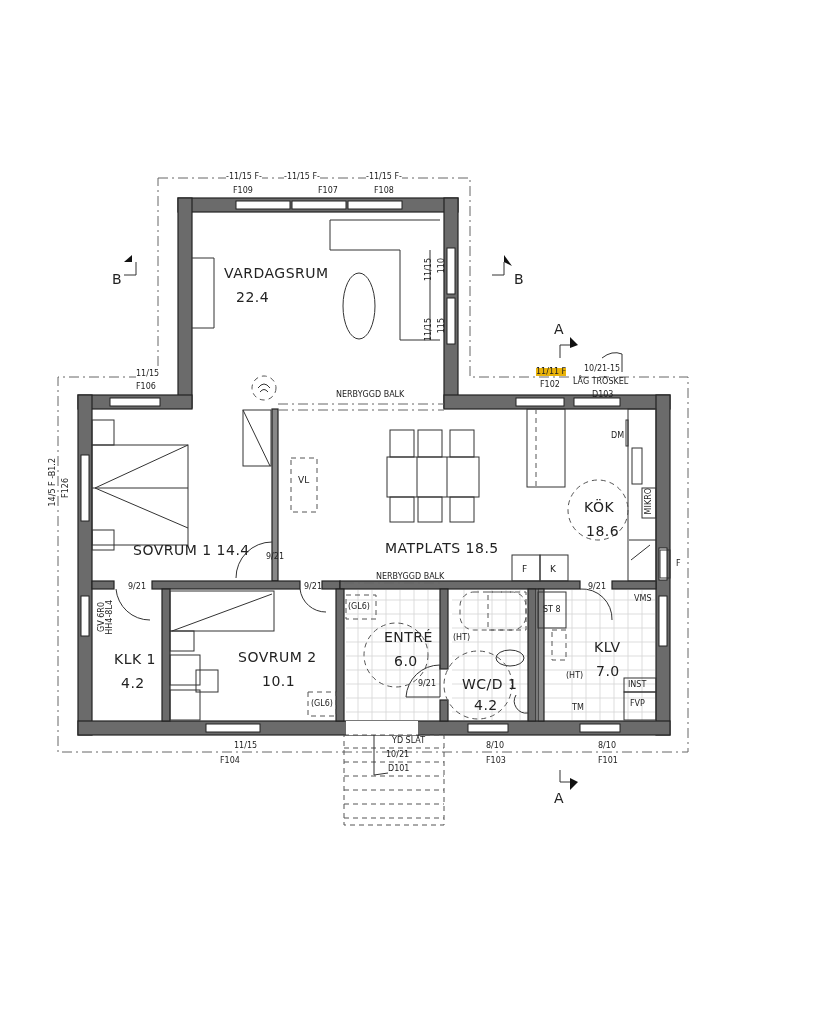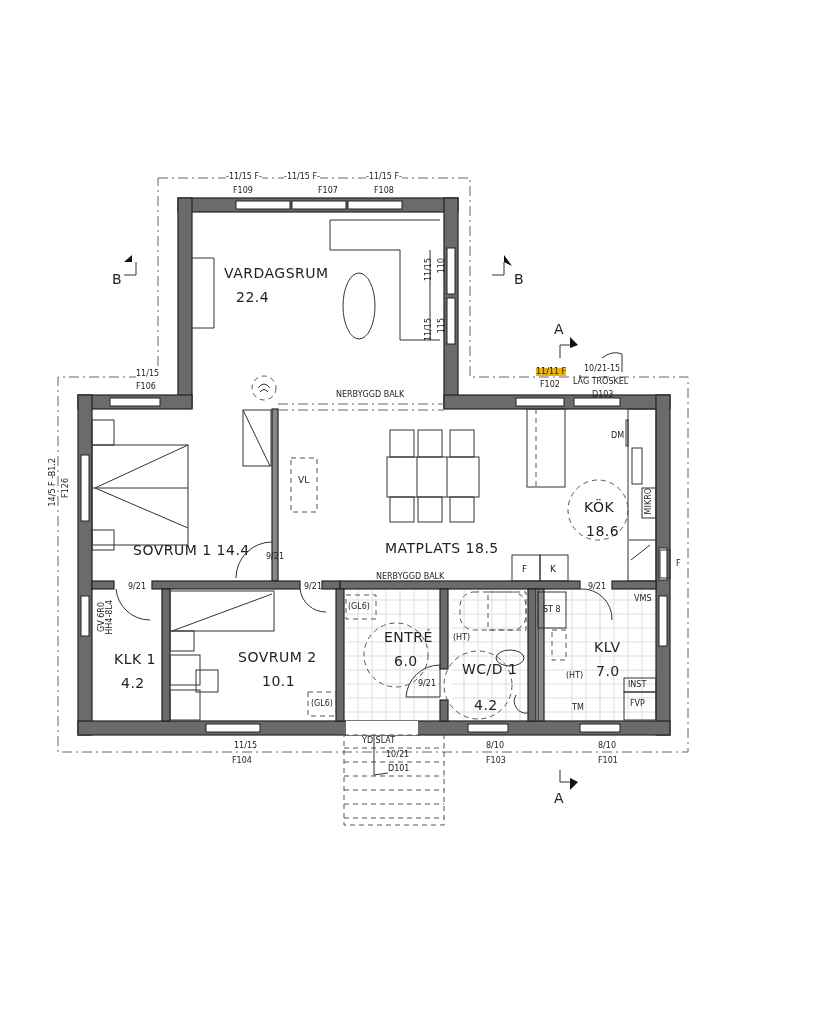--- a/index.html
+++ b/index.html
@@ -267,21 +267,21 @@
   <span class="t r" style="left:133px;top:543px">SOVRUM 1 14.4</span>
   <span class="t r" style="left:385px;top:541px">MATPLATS 18.5</span>
   <span class="t r" style="left:584px;top:500px">KÖK</span>
   <span class="t r" style="left:586px;top:524px">18.6</span>
   <span class="t r" style="left:114px;top:652px">KLK 1</span>
   <span class="t r" style="left:121px;top:676px">4.2</span>
   <span class="t r" style="left:238px;top:650px">SOVRUM 2</span>
   <span class="t r" style="left:262px;top:674px">10.1</span>
   <span class="t r" style="left:384px;top:630px">ENTRÉ</span>
   <span class="t r" style="left:394px;top:654px">6.0</span>
-  <span class="t r" style="left:462px;top:662px">WC/D 1</span>
+  <span class="t r" style="left:462px;top:677px">WC/D 1</span>
   <span class="t r" style="left:474px;top:698px">4.2</span>
   <span class="t r" style="left:594px;top:640px">KLV</span>
   <span class="t r" style="left:596px;top:664px">7.0</span>
 
   <span class="t s" style="left:226px;top:173px;background:#fff">-11/15 F-</span>
   <span class="t s" style="left:233px;top:187px">F109</span>
   <span class="t s" style="left:284px;top:173px;background:#fff">-11/15 F-</span>
   <span class="t s" style="left:318px;top:187px">F107</span>
   <span class="t s" style="left:366px;top:173px;background:#fff">-11/15 F-</span>
   <span class="t s" style="left:374px;top:187px">F108</span>
@@ -298,27 +298,27 @@
   <span class="t s v" style="left:62px;top:478px">F126</span>
 
   <span class="t s" style="left:536px;top:368px;background:#eab308">11/11 F</span>
   <span class="t s" style="left:540px;top:381px">F102</span>
 
   <span class="t s" style="left:584px;top:365px">10/21-15</span>
   <span class="t s" style="left:573px;top:378px;background:#fff">LÅG TRÖSKEL</span>
   <span class="t s" style="left:592px;top:391px">D103</span>
 
   <span class="t s" style="left:234px;top:742px">11/15</span>
-  <span class="t s" style="left:232px;top:757px">F104</span>
+  <span class="t s" style="left:220px;top:757px">F104</span>
   <span class="t s" style="left:486px;top:742px">8/10</span>
   <span class="t s" style="left:486px;top:757px">F103</span>
   <span class="t s" style="left:598px;top:742px">8/10</span>
   <span class="t s" style="left:598px;top:757px">F101</span>
 
-  <span class="t s" style="left:362px;top:737px">YD SLÄT</span>
+  <span class="t s" style="left:392px;top:737px">YD SLÄT</span>
   <span class="t s" style="left:386px;top:751px">10/21</span>
   <span class="t s" style="left:388px;top:765px">D101</span>
 
   <span class="t s" style="left:336px;top:391px">NERBYGGD BALK</span>
   <span class="t s" style="left:376px;top:573px">NERBYGGD BALK</span>
 
   <span class="t s" style="left:266px;top:553px">9/21</span>
   <span class="t s" style="left:128px;top:583px">9/21</span>
   <span class="t s" style="left:304px;top:583px">9/21</span>
   <span class="t s" style="left:418px;top:680px">9/21</span>

